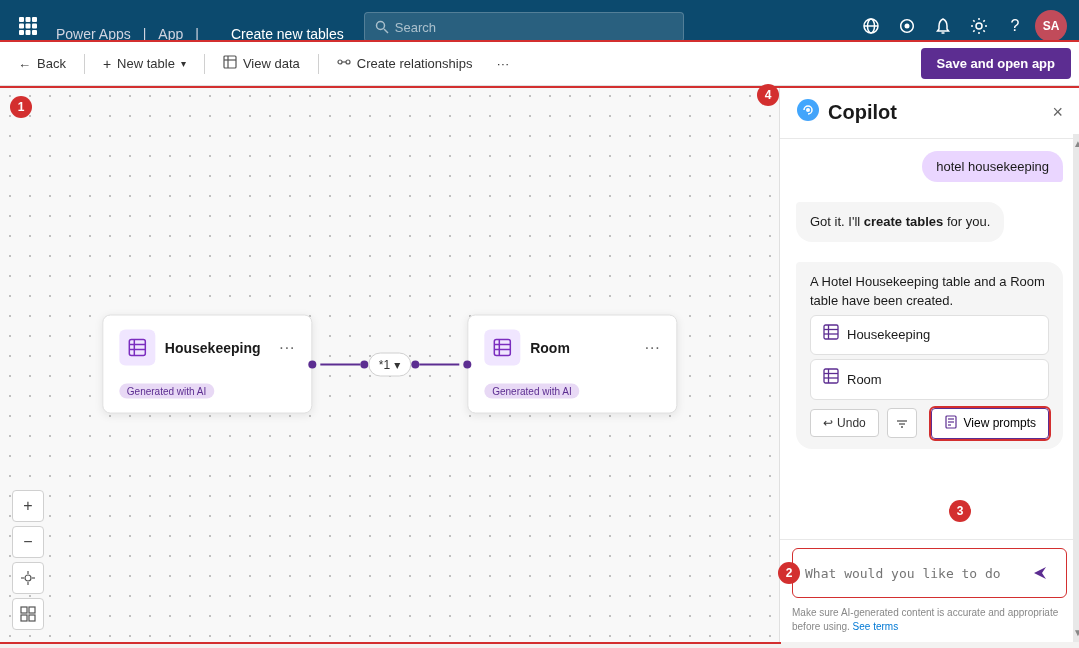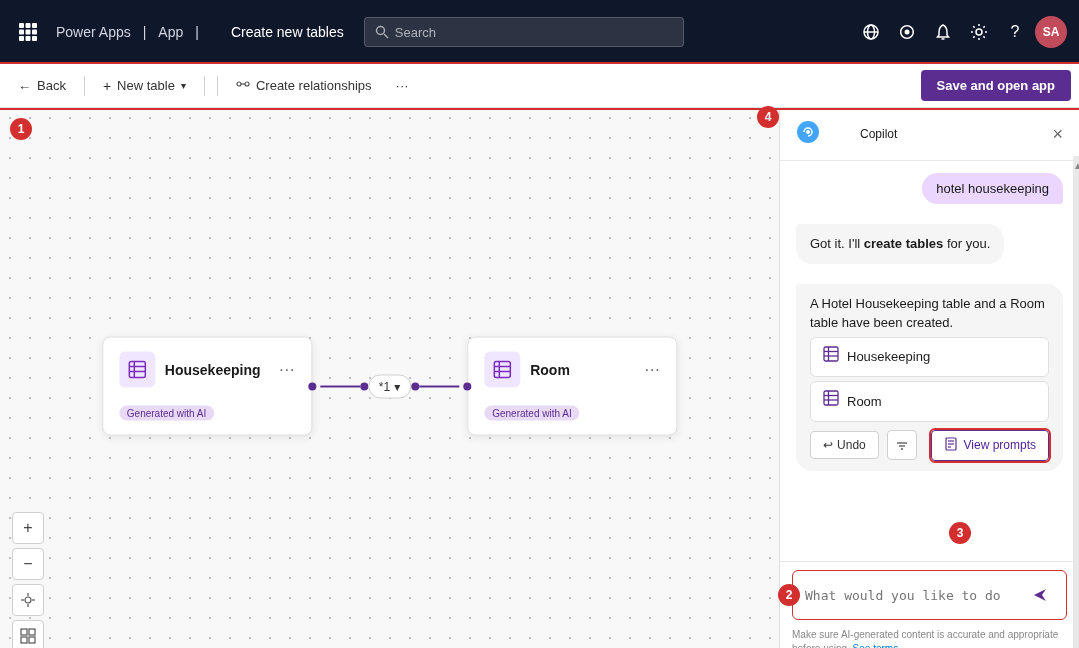--- a/index.html
+++ b/index.html
@@ -1,23 +1,23 @@
 <!DOCTYPE html>
 <html><head>
   <meta charset="utf-8">
   <style>
     * { box-sizing: border-box; margin: 0; padding: 0; }
     body { font-family: 'Segoe UI', sans-serif; width: 1079px; height: 648px; overflow: hidden; background: #f3f2f1; }
 
     
     .top-nav {
-      height: 64px;
-      background: #0f172a;
-      display: flex;
-      align-items: center;
+      height: 42px;
+      background: #0c4a6e;
+      display: flex;
+      align-items: flex-end;
       padding: 0 12px;
       gap: 12px;
       color: white;
     }
     .nav-title { font-size: 14px; font-weight: 400; color: #d0d4e0; white-space: nowrap; }
     .nav-search {
       flex: 1;
       max-width: 320px;
       height: 30px;
       background: rgba(255,255,255,0.12);
@@ -237,25 +237,24 @@
       display: flex;
       flex-direction: column;
       position: relative;
     }
     .copilot-header {
       padding: 12px 16px;
       display: flex; align-items: center; gap: 8px;
       border-bottom: 1px solid #e8e8e8;
     }
     .copilot-title {
-      font-size: 12px;
-      font-weight: 400;
+      font-size: 20px;
+      font-weight: 700;
       color: #1a1a1a;
       flex: 1;
-      margin-left: 32px;
     }
     .copilot-close {
       color: #666; cursor: pointer; font-size: 18px;
     }
 
     .copilot-messages {
       flex: 1;
       overflow-y: auto;
       padding: 12px 16px;
       display: flex;
@@ -324,21 +323,21 @@
     }
     .view-prompts-btn {
       margin-left: auto;
       display: flex; align-items: center; gap: 6px;
       padding: 6px 12px;
       border: 1px solid #5c2d91;
       border-radius: 4px;
       font-size: 12px;
       cursor: pointer;
       background: white;
-      color: #4c1d95;
+      color: #000000;
       outline: 2px solid #d32f2f;
     }
 
     .copilot-footer {
       padding: 8px 12px;
       border-top: 1px solid #e8e8e8;
     }
     .copilot-input-area {
       border: 1.5px solid #d32f2f;
       border-radius: 6px;
@@ -464,20 +463,30 @@
     <span>←</span>
     <span>Back</span>
   </button>
   <div class="toolbar-divider"></div>
   <button class="toolbar-btn">
     <span style="font-size: 14px;">+</span>
     <span>New table</span>
     <span style="font-size: 10px;">▾</span>
   </button>
   <div class="toolbar-divider"></div>
+  <button class="toolbar-btn">
+    <span>
+      <svg width="14" height="14" viewBox="0 0 14 14" fill="none" stroke="#555" stroke-width="1.2">
+        <rect x="1" y="1" width="12" height="12" rx="1"></rect>
+        <line x1="1" y1="5" x2="13" y2="5"></line>
+        <line x1="5" y1="1" x2="5" y2="13"></line>
+      </svg>
+    </span>
+    <span>View data</span>
+  </button>
   <div class="toolbar-divider"></div>
   <button class="toolbar-btn">
     <span>
       <svg width="14" height="14" viewBox="0 0 14 14" fill="none" stroke="#555" stroke-width="1.2">
         <circle cx="3" cy="7" r="2"></circle>
         <circle cx="11" cy="7" r="2"></circle>
         <line x1="5" y1="7" x2="9" y2="7"></line>
       </svg>
     </span>
     <span>Create relationships</span>

